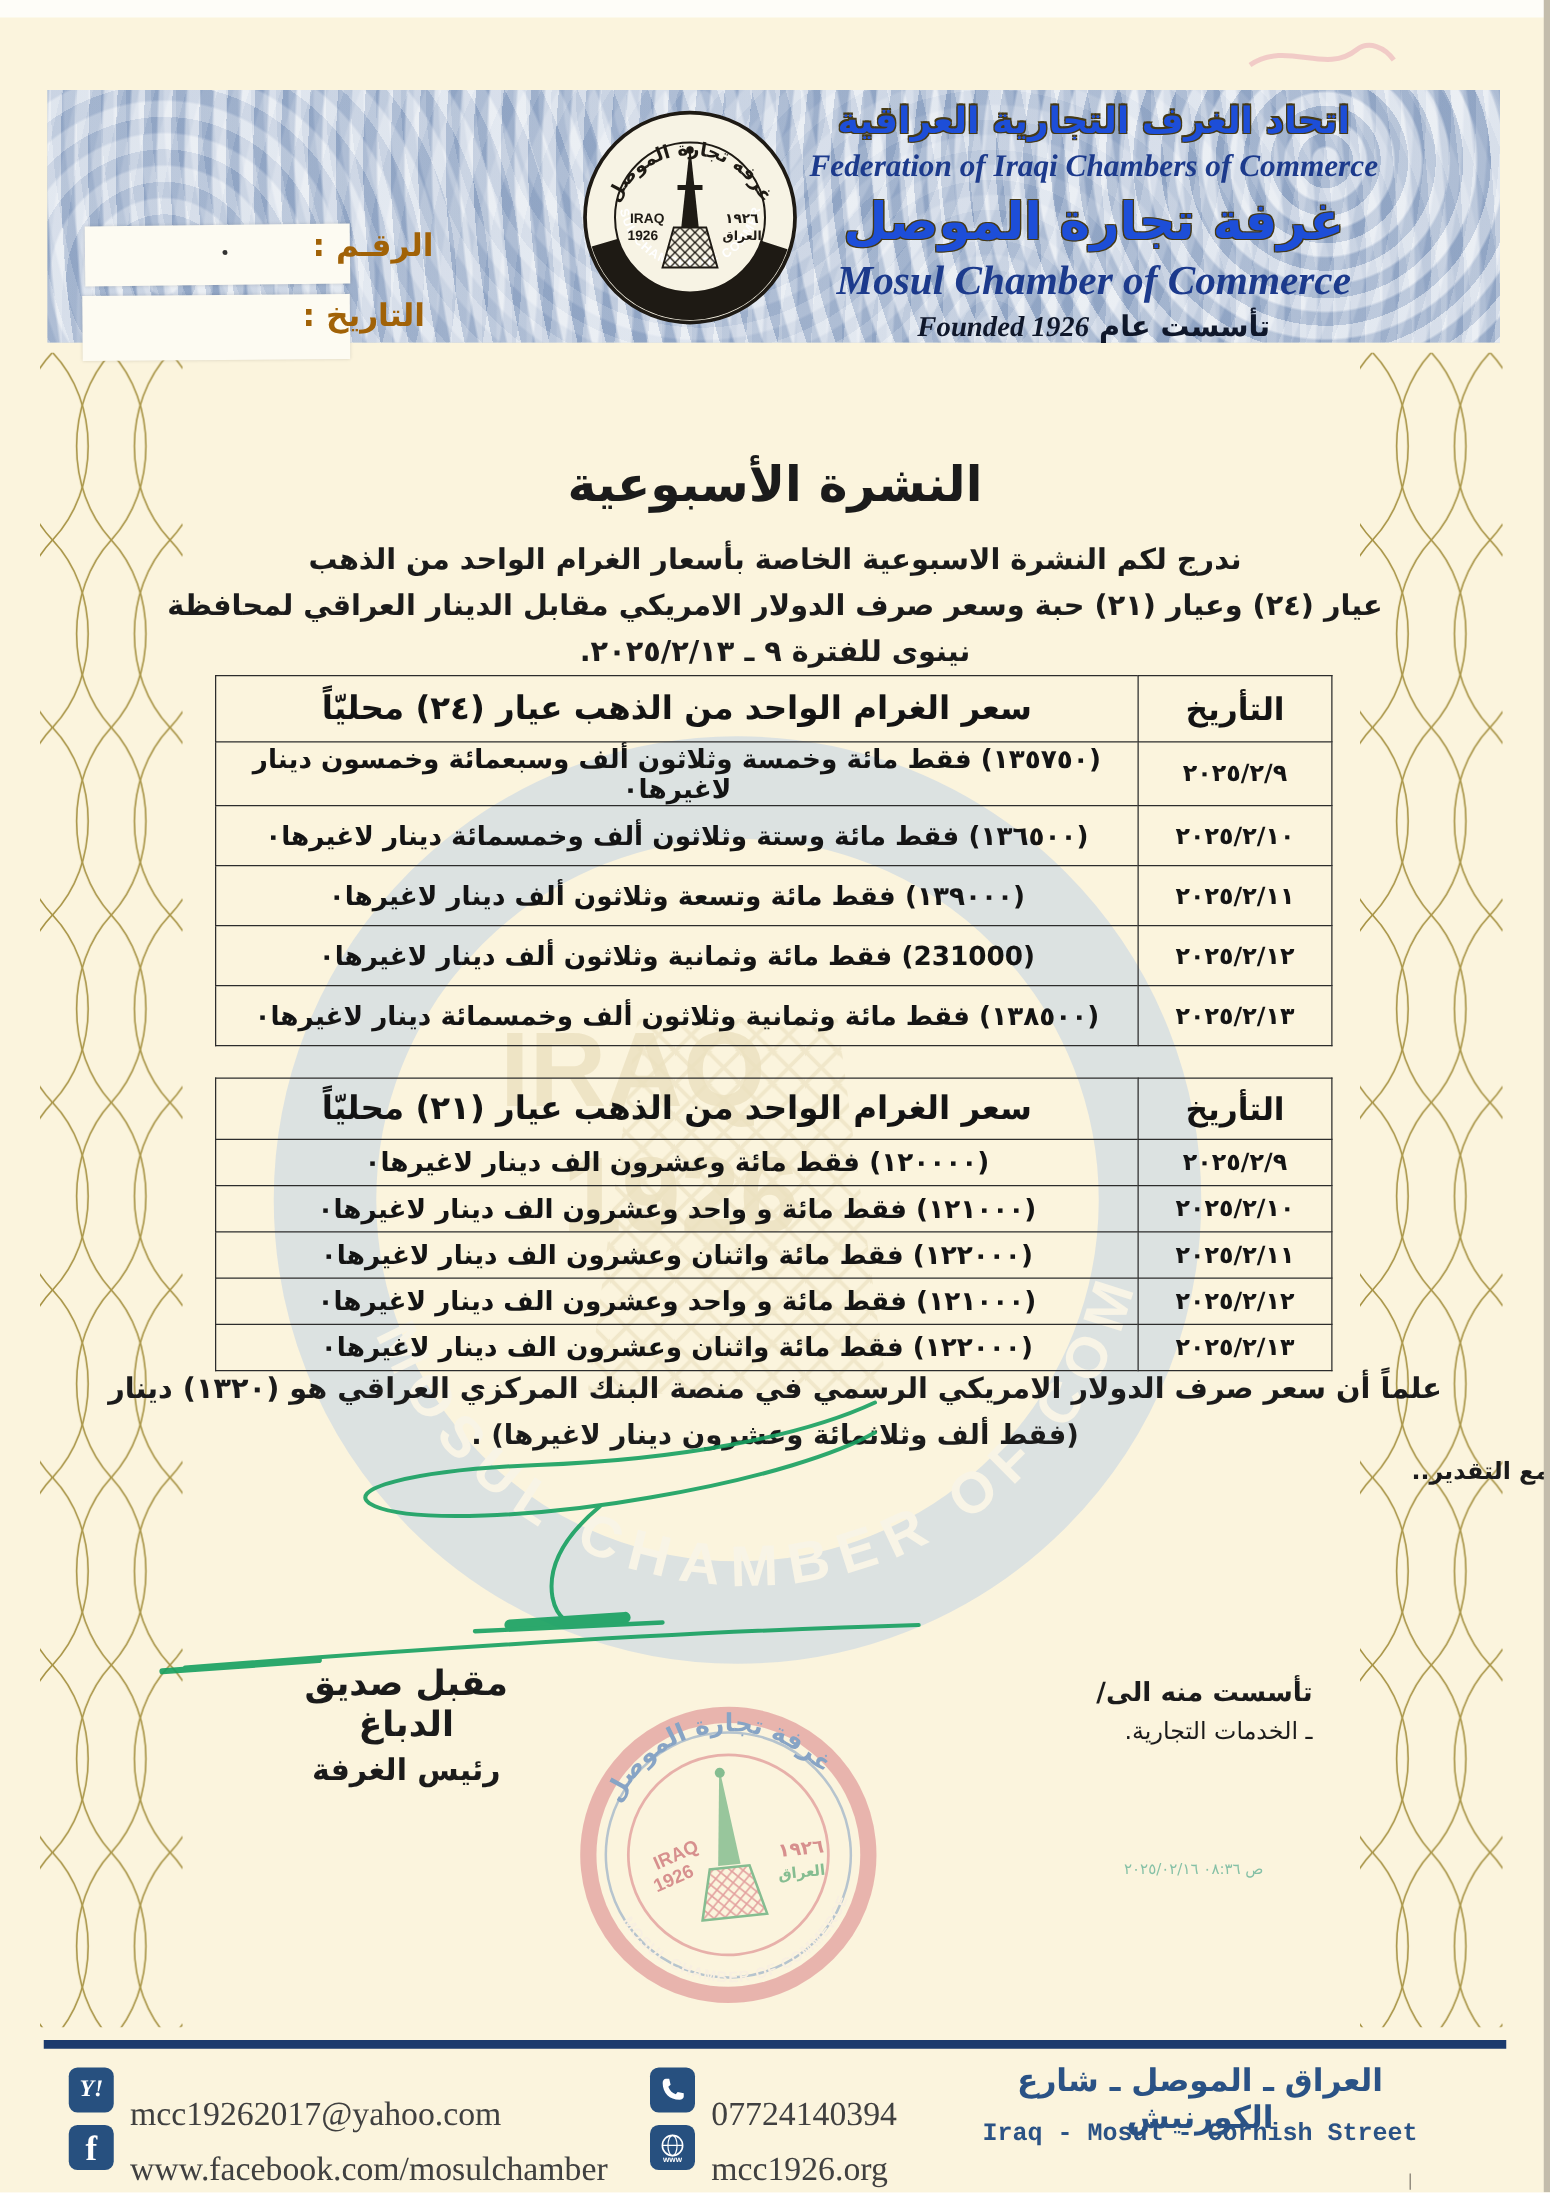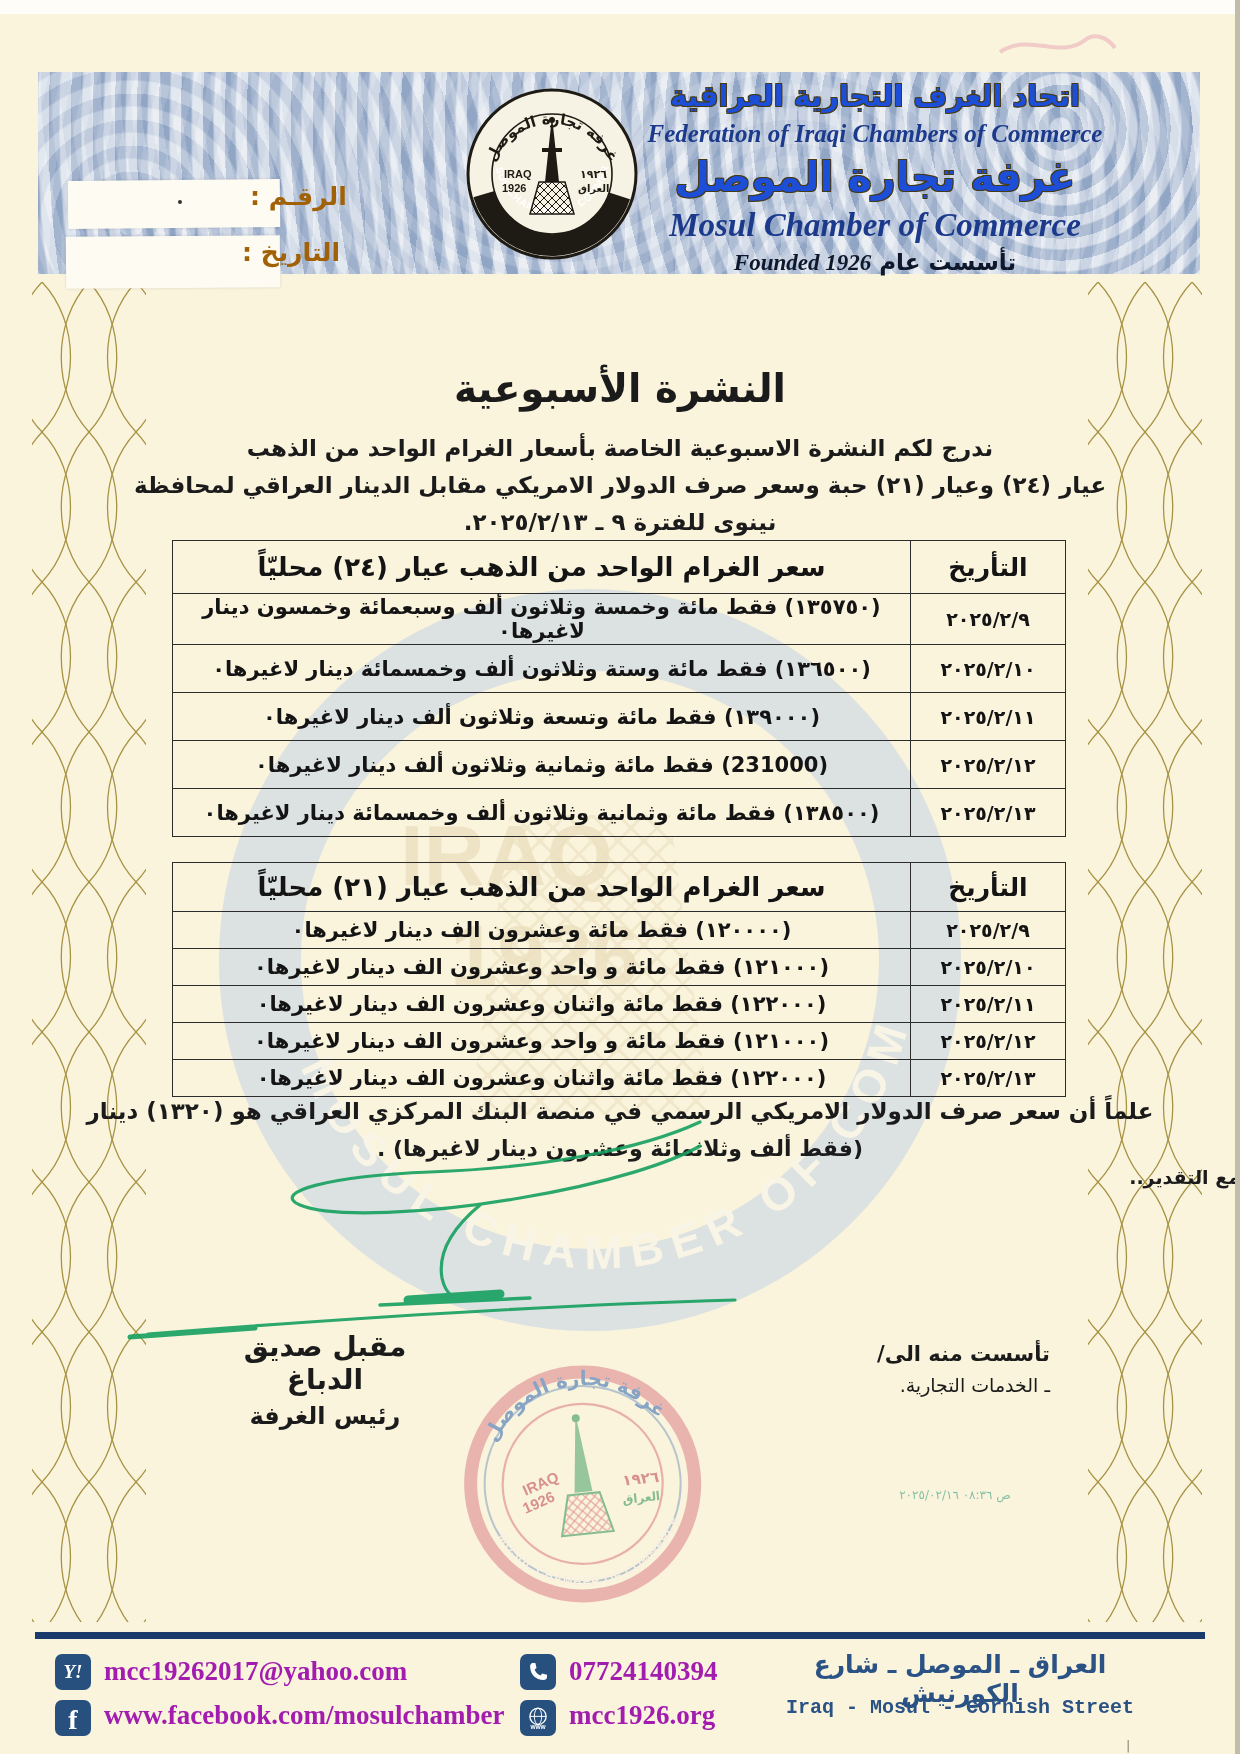--- a/index.html
+++ b/index.html
@@ -54,21 +54,21 @@
   .sig-name .n2{font-size:24px;font-weight:bold;margin-top:6px;}
   .copy-note{left:835px;top:1342px;width:215px;text-align:right;direction:rtl;z-index:2;}
   .copy-note .c1{font-size:21px;font-weight:bold;}
   .copy-note .c2{font-size:19px;margin-top:8px;}
   .fax-line{left:840px;top:1488px;width:230px;font-size:12px;letter-spacing:1px;
             color:rgba(35,150,120,.55);direction:rtl;text-align:center;z-index:2;}
   
   .rule{left:35px;top:1632px;width:1170px;height:7px;background:#1c3b6d;z-index:2;}
   .f-icon{width:36px;height:36px;background:#27507f;border-radius:7px;color:#fff;
           display:flex;align-items:center;justify-content:center;z-index:2;}
-  .f-txt{font-family:"Liberation Serif",serif;font-weight:bold;color:#a21caf;font-size:27px;z-index:2;white-space:nowrap;}
+  .f-txt{font-family:"Liberation Serif",serif;font-weight:normal;color:#404040;font-size:27px;z-index:2;white-space:nowrap;margin-top:20px;}
   .addr-ar{left:780px;top:1650px;width:360px;text-align:center;font-weight:bold;color:#2a5285;
            font-size:25px;direction:rtl;z-index:2;}
   .addr-en{left:780px;top:1696px;width:360px;text-align:center;font-family:Liberation Mono, monospace;
            font-weight:bold;color:#2a5285;font-size:20px;z-index:2;}
   .edge{right:0;top:0;width:5px;height:100%;background:#c3bcab;z-index:6;}
   .topstrip{left:0;top:0;width:100%;height:14px;background:#fefdf8;z-index:5;}
   svg{display:block;}
 </style>
 </head>
 <body>

